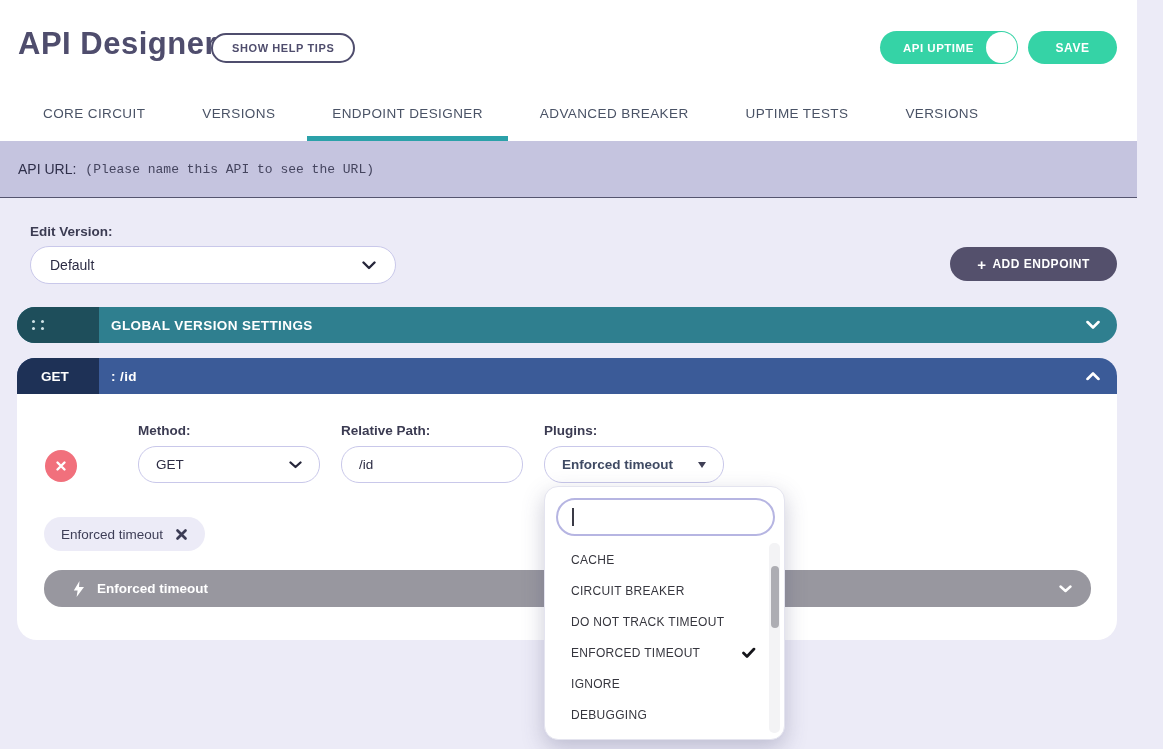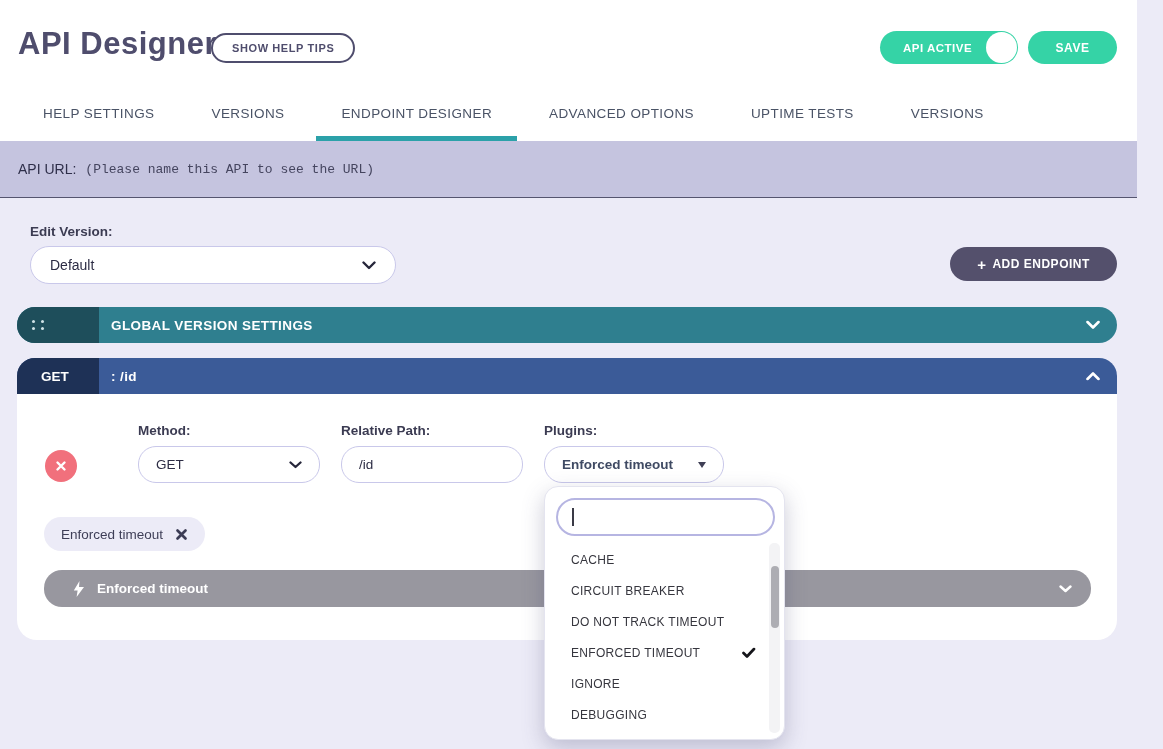--- a/index.html
+++ b/index.html
@@ -68,31 +68,31 @@
 <body>
 
 <div class="page">
 
   <div class="header">
     <div class="page-title">API Designer</div>
     <div class="help-btn">
       <span>SHOW HELP TIPS</span>
     </div>
     <div class="toggle-pill">
-      <span>API ACTIVE</span>
+      <span>API UPTIME</span>
       <span class="toggle-knob"></span>
     </div>
     <div class="save-btn">
       <span>SAVE</span>
     </div>
     <div class="tabs">
-      <div class="tab">HELP SETTINGS</div>
+      <div class="tab">CORE CIRCUIT</div>
       <div class="tab">VERSIONS</div>
       <div class="tab active">ENDPOINT DESIGNER</div>
-      <div class="tab">ADVANCED OPTIONS</div>
+      <div class="tab">ADVANCED BREAKER</div>
       <div class="tab">UPTIME TESTS</div>
       <div class="tab">VERSIONS</div>
     </div>
   </div>
 
   <div class="api-url-bar">
     <span class="api-url-label">API URL:</span>
     <span class="api-url-value">(Please name this API to see the URL)</span>
   </div>
 

